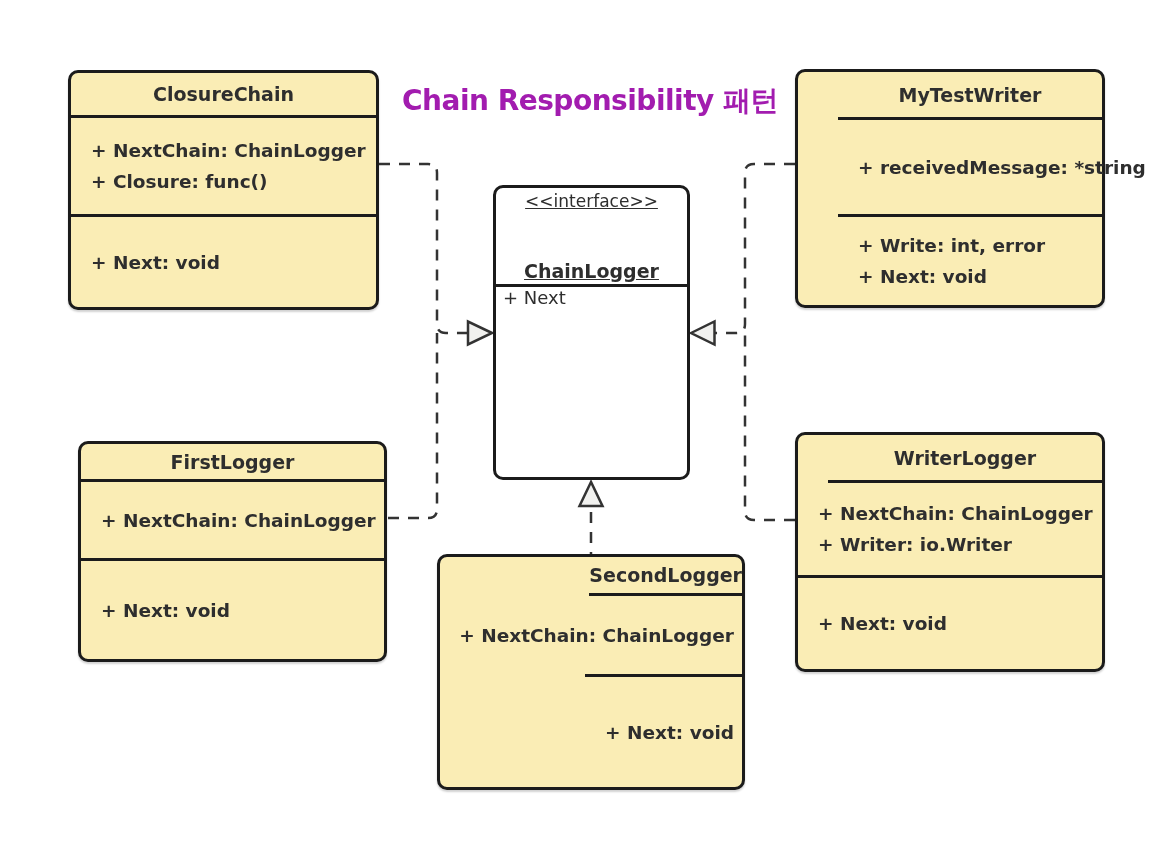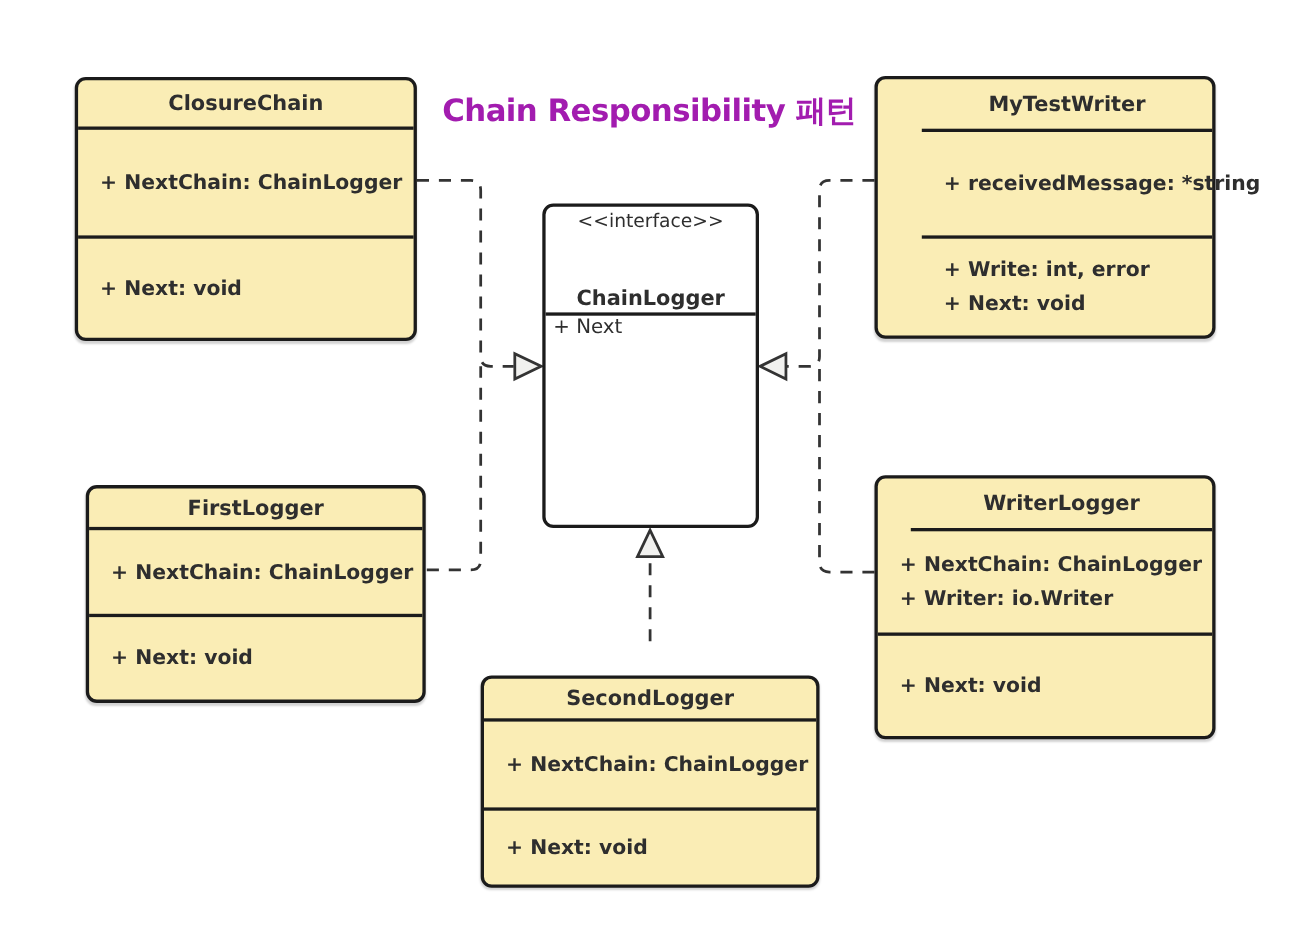--- a/index.html
+++ b/index.html
@@ -31,21 +31,21 @@
     display:flex;flex-direction:column;
     box-shadow:0 2px 2px rgba(0,0,0,0.18);
   }
   .uml-class.interface{background:var(--interface-fill);box-shadow:none;}
   .uml-title{
     flex:0 0 auto;display:flex;align-items:center;justify-content:center;
     font-size:19px;font-weight:bold;border-bottom:3px solid var(--border);
   }
   .uml-title-stack{
     flex:0 0 auto;display:flex;flex-direction:column;align-items:center;justify-content:flex-end;
-    border-bottom:3px solid var(--border);line-height:26px;
+    border-bottom:3px solid var(--border);line-height:26px;text-decoration:underline;
   }
   .stereotype{font-size:17px;font-weight:normal;}
   .iface-name{font-size:19px;font-weight:bold;margin-top:44px;}
   .uml-sec{
     display:flex;flex-direction:column;justify-content:center;
     padding-left:20px;padding-right:8px;
   }
   .uml-sec.methods{border-top:3px solid var(--border);flex:1 1 auto;}
   .member{font-size:18.5px;font-weight:bold;line-height:31px;white-space:nowrap;}
   .iface-body{flex:1 1 auto;display:flex;align-items:flex-start;padding-left:7px;}
@@ -56,29 +56,29 @@
   #box-closure-chain .uml-title{flex-basis:42px;}
   #box-closure-chain .attrs{flex:0 0 96px;}
 
   #box-mytest-writer{left:795px;top:69px;width:310px;height:239px;padding-left:40px;}
   #box-mytest-writer .uml-title{flex-basis:45px;}
   #box-mytest-writer .attrs{flex:0 0 94px;}
 
   #box-interface{left:493px;top:185px;width:197px;height:295px;}
   #box-interface .uml-title-stack{flex-basis:57px;}
 
-  #box-first-logger{left:78px;top:441px;width:309px;height:198px;}
+  #box-first-logger{left:78px;top:441px;width:309px;height:221px;}
   #box-first-logger .uml-title{flex-basis:35px;}
   #box-first-logger .attrs{flex:0 0 76px;}
 
   #box-writer-logger{left:795px;top:432px;width:310px;height:240px;}
   #box-writer-logger .uml-title{flex-basis:45px;margin-left:30px;}
   #box-writer-logger .attrs{flex:0 0 92px;}
 
-  #box-second-logger{left:437px;top:614px;width:308px;height:193px;}
+  #box-second-logger{left:437px;top:554px;width:308px;height:236px;align-items:flex-end;}
   #box-second-logger .uml-title{flex-basis:36px;}
   #box-second-logger .attrs{flex:0 0 78px;}
 </style>
 </head>
 <body>
 
 <div class="canvas">
 
   <svg class="connector-layer" viewBox="0 0 1174 851" xmlns="http://www.w3.org/2000/svg">
 
@@ -93,20 +93,21 @@
     <path class="connector" d="M 591 583 L 591 508"></path>
     <polygon class="arrowhead" points="591,482 579.5,506 602.5,506"></polygon>
   </svg>
 
   <div class="diagram-title">Chain Responsibility 패턴</div>
 
   <div class="uml-class" id="box-closure-chain">
     <div class="uml-title">ClosureChain</div>
     <div class="uml-sec attrs">
       <div class="member">+ NextChain: ChainLogger</div>
+      <div class="member">+ Closure: func()</div>
     </div>
     <div class="uml-sec methods">
       <div class="member">+ Next: void</div>
     </div>
   </div>
 
   <div class="uml-class" id="box-mytest-writer">
     <div class="uml-title">MyTestWriter</div>
     <div class="uml-sec attrs">
       <div class="member">+ receivedMessage: *string</div>

